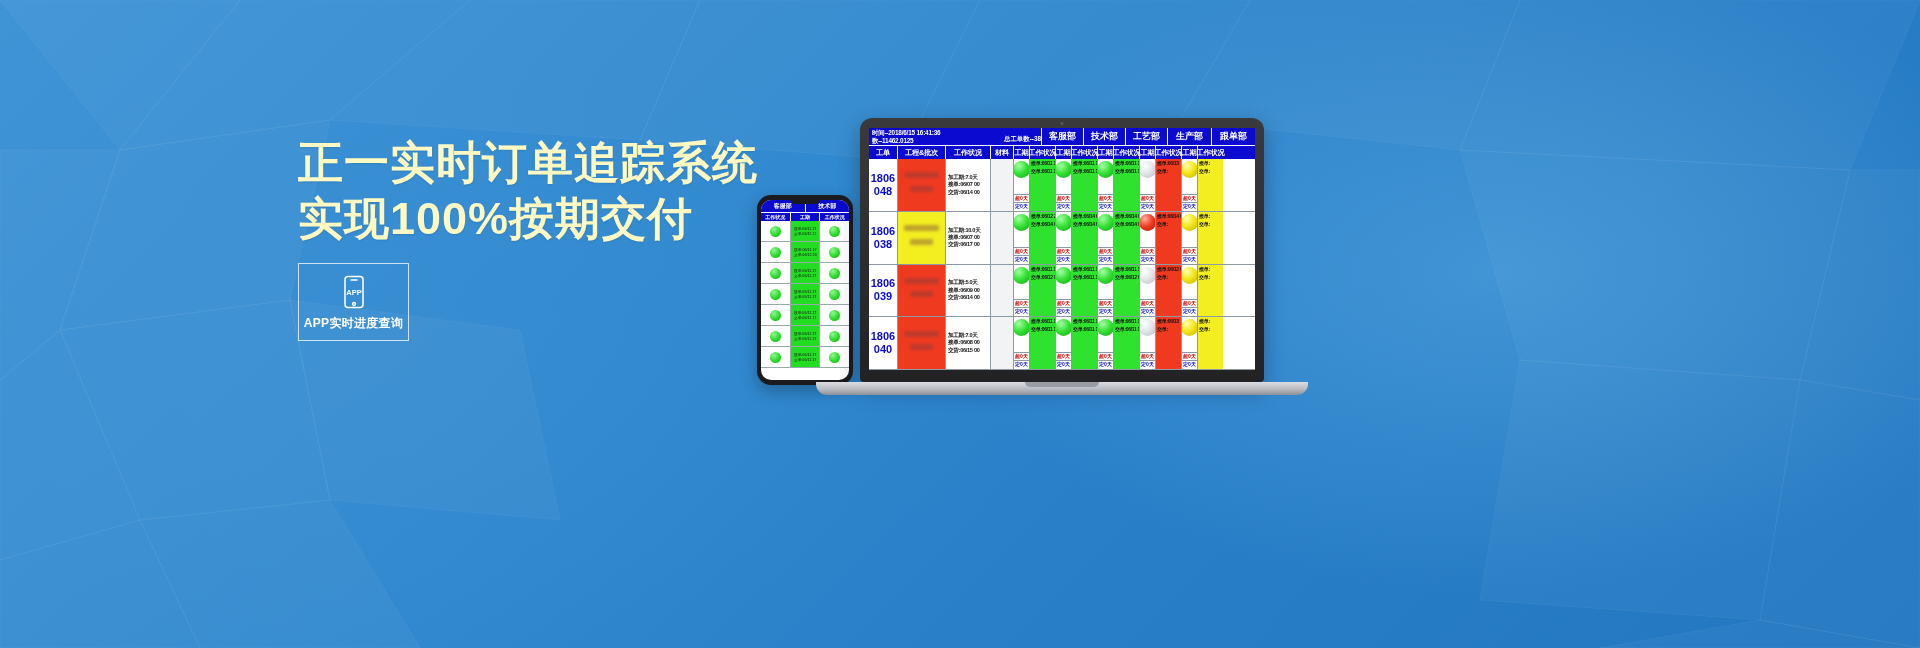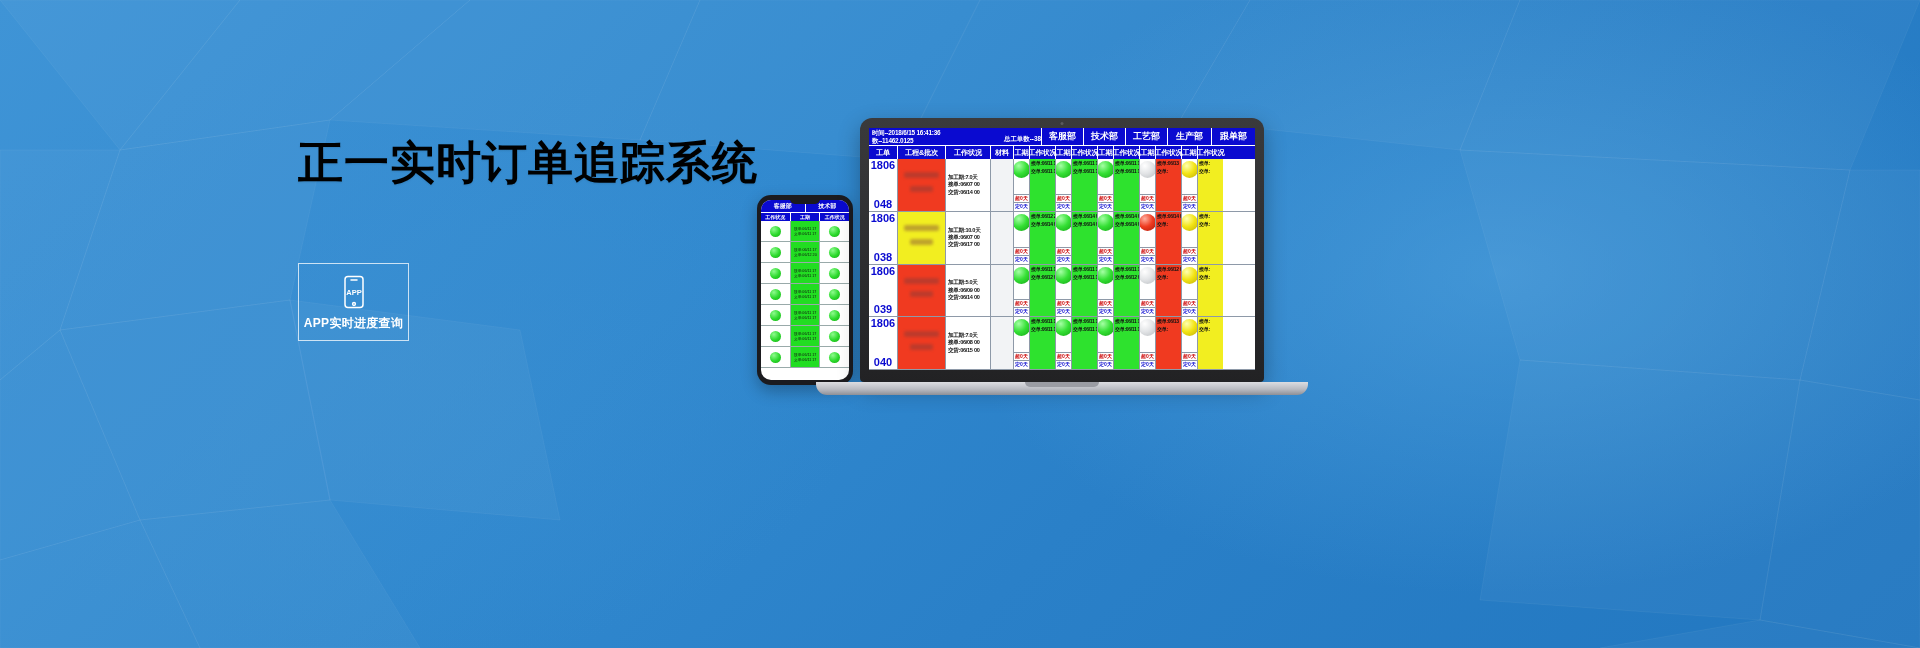--- a/index.html
+++ b/index.html
@@ -21,21 +21,21 @@
   .bg-poly { position: absolute; inset: 0; overflow: hidden; }
   .bg-poly svg { width: 100%; height: 100%; display: block; }
 
   
   .copy {
     position: absolute;
     left: 298px; top: 136px;
     width: 620px;
   }
   .headline {
-    color: #000000;
+    color: #fef9c3;
     font-weight: bold;
     font-size: 45px;
     line-height: 54px;
     letter-spacing: 1px;
     text-shadow: 0 1px 2px rgba(0,0,0,0.10);
     white-space: nowrap;
   }
   .headline-2 { margin-top: 2px; }
 
   
@@ -269,21 +269,21 @@
     position: relative;
     overflow: hidden;
     display: flex;
     flex-direction: column;
     justify-content: center;
   }
   .cell:first-child { border-left: none; }
 
   .c-order {
     align-items: center;
-    justify-content: space-between;
+    justify-content: center;
     color: #0a0ad0;
     font-weight: bold;
     font-size: 11px;
     line-height: 13px;
   }
   .c-proj { position: relative; }
   .c-proj .blur {
     position: absolute; left: 6px; right: 6px;
     height: 6px;
     background: rgba(120,60,60,0.42);
@@ -368,20 +368,21 @@
       <polygon points="1800,380 1920,400 1920,648 1760,620"></polygon>
       <polygon points="1520,360 1800,380 1760,620 1480,600"></polygon>
       <polygon points="1760,620 1920,648 1600,648"></polygon>
       <polygon points="290,300 520,330 560,520 330,500"></polygon>
     </g>
   </svg>
 </div>
 
 <div class="copy">
   <div class="headline">正一实时订单追踪系统</div>
+  <div class="headline headline-2">实现100%按期交付</div>
 </div>
 
 <div class="features">
 
 
 
   <div class="feature">
     <div class="ficon">
       <svg width="24" height="34" viewBox="0 0 24 34" fill="none" stroke="#ffffff" stroke-width="1.5">
         <rect x="3" y="1.5" width="18" height="31" rx="3"></rect>

